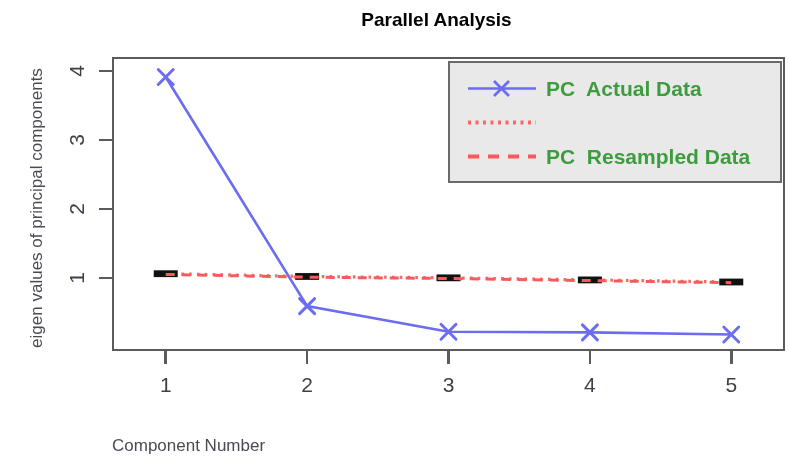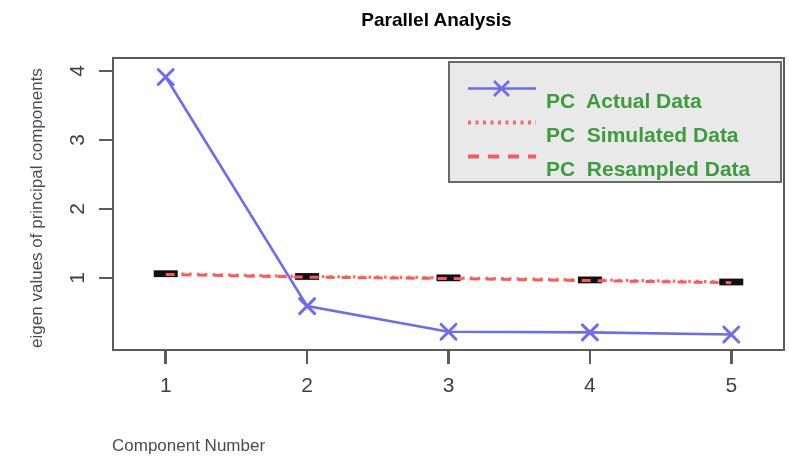--- a/index.html
+++ b/index.html
@@ -117,21 +117,20 @@
   }
   .legend-text {
     position: absolute;
     left: 96px; top: 0;
     height: 33px;
     line-height: 33px;
     font-size: 21px;
     font-weight: bold;
     color: #3d9c3d;
     white-space: pre;
-    margin-top: 12px;
   }
 </style>
 </head>
 <body>
 
 <div id="figure">
 
   <div class="chart-title">Parallel Analysis</div>
 
   <div class="ylabel">eigen values of principal components</div>
@@ -191,21 +190,20 @@
         <div class="legend-key"><svg width="72" height="33" viewBox="0 0 72 33">
      <line x1="2" y1="16.5" x2="70" y2="16.5" stroke="#6c6cf0" stroke-width="2.6"></line>
      <path d="M28 9 L43 24 M43 9 L28 24" stroke="#6c6cf0" stroke-width="2.7" fill="none"></path>
    </svg></div>
         <div class="legend-text">PC  Actual Data</div>
       </div>
       <div class="legend-row" style="top: 43px;">
         <div class="legend-key"><svg width="72" height="33" viewBox="0 0 72 33">
      <line x1="2" y1="16.5" x2="70" y2="16.5" stroke="#f86a6a" stroke-width="4" stroke-dasharray="3 4.5"></line>
    </svg></div>
-        <div class="legend-text">PC  Simulated Data</div>
       </div>
       <div class="legend-row" style="top: 77px; text-align: center;">
         <div class="legend-key"><svg width="72" height="33" viewBox="0 0 72 33">
      <line x1="2" y1="16.5" x2="70" y2="16.5" stroke="#fa5a5a" stroke-width="4" stroke-dasharray="11 9"></line>
    </svg></div>
         <div class="legend-text">PC  Resampled Data</div>
       </div>
     </div>
 
 </div>

